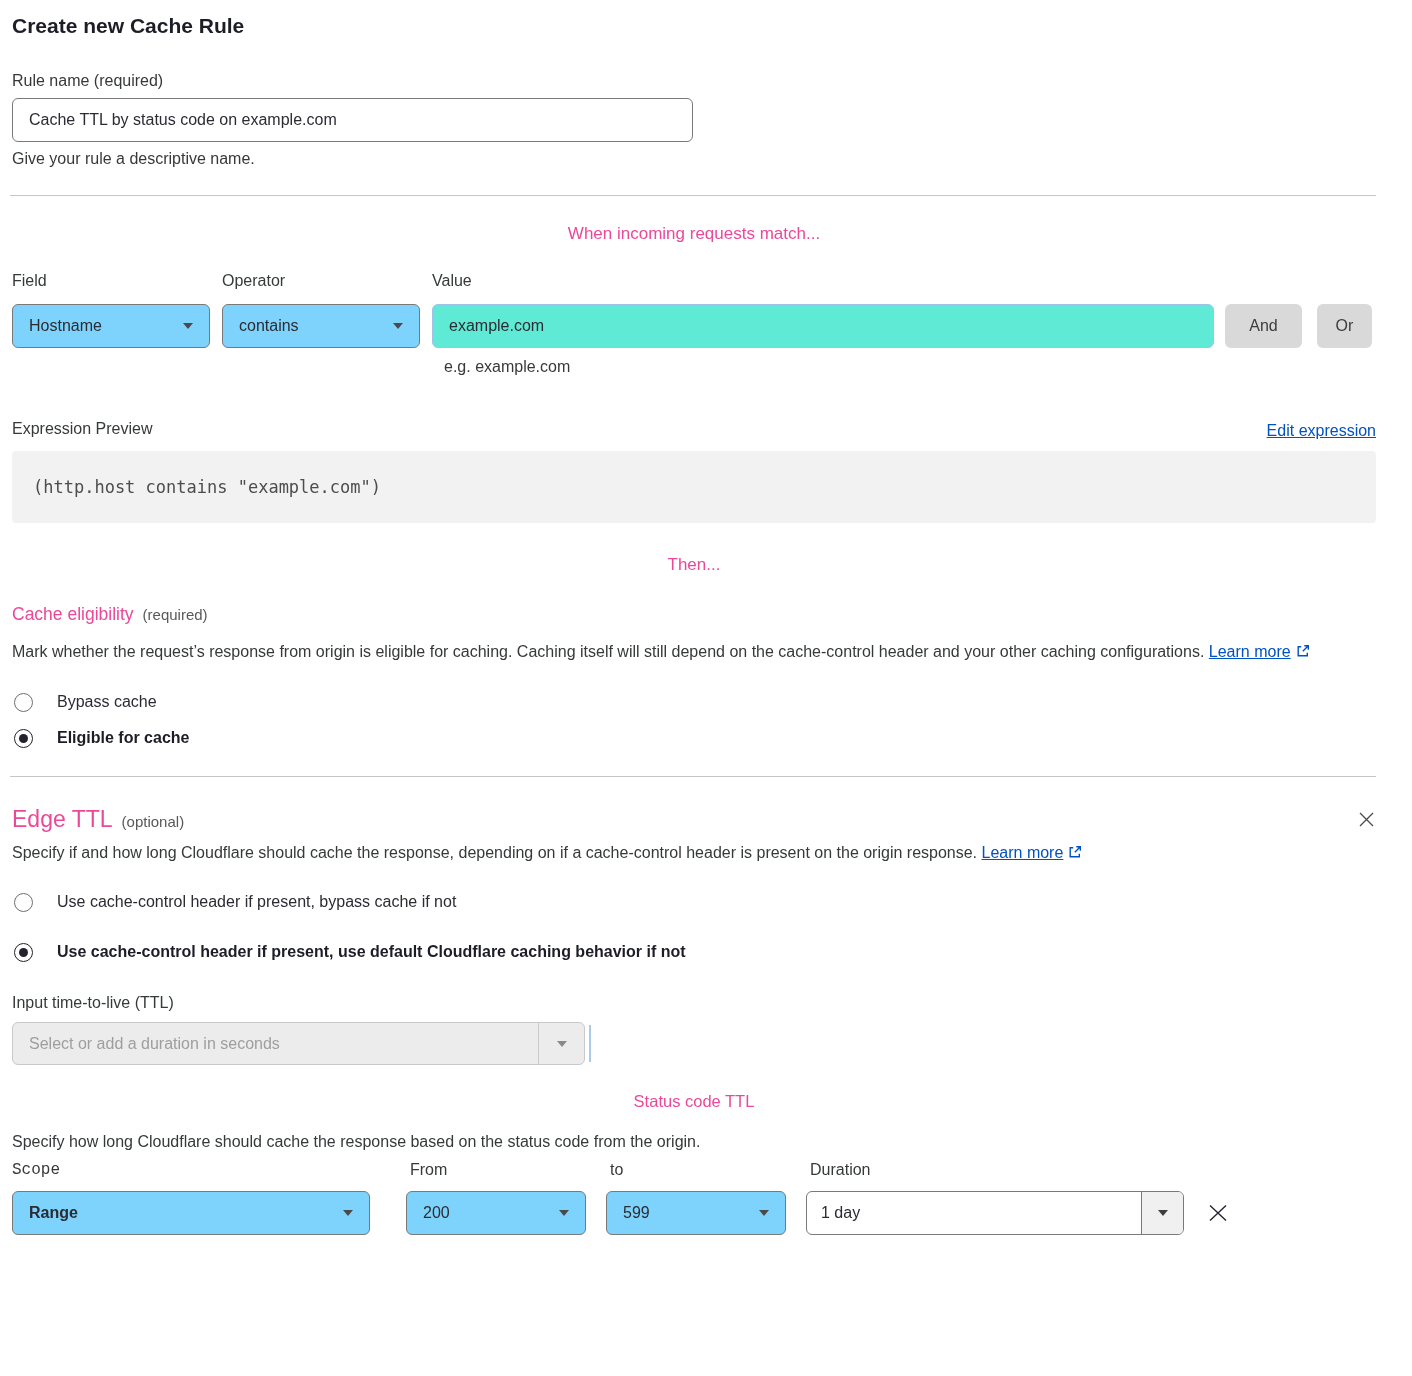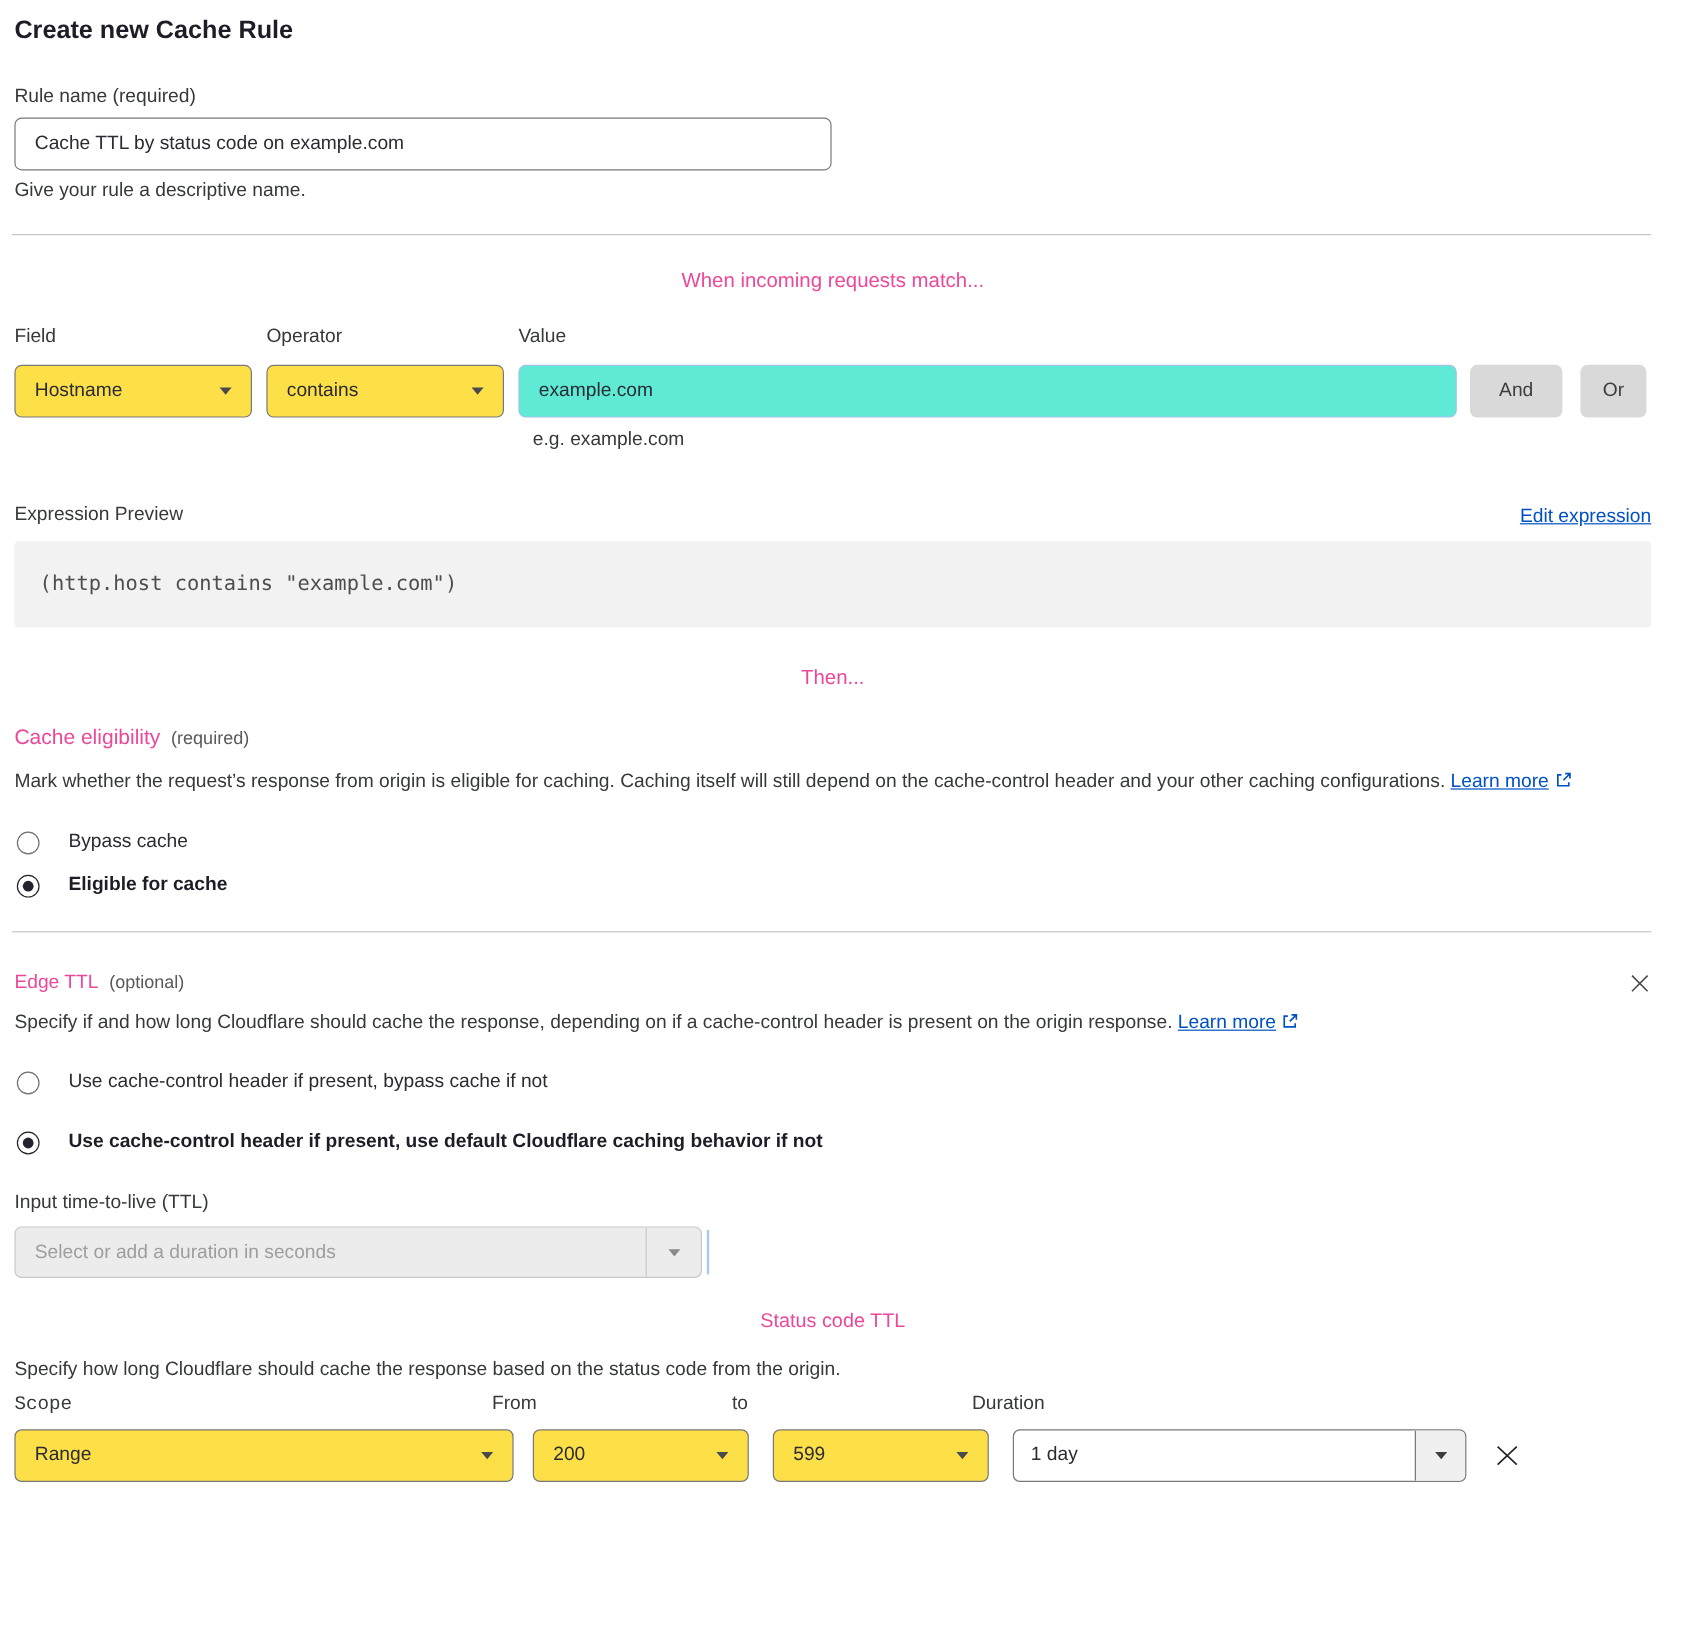--- a/index.html
+++ b/index.html
@@ -27,21 +27,21 @@
   .section-heading { font-size:17px; font-weight:400; color:#ec4899; line-height:24px;text-align:center; }
 
   .match-labels { display:flex; margin-top:24px; }
   .match-labels .l-field    { width:210px; }
   .match-labels .l-operator { width:210px; }
   .match-labels .l-value    { flex:1; }
 
   .match-row { display:flex; margin-top:12px; align-items:center; }
 
   .select {
-    height:44px; border:1px solid #797979; border-radius:6px; background:#fde047;
+    height:44px; border:1px solid #797979; border-radius:6px; background:#7dd3fc;
     display:flex; align-items:center; justify-content:space-between;
     padding:0 16px; font-size:16px; color:#2b2b33; cursor:pointer;
   }
   .caret { width:0; height:0; border-left:5.5px solid transparent;
     border-right:5.5px solid transparent; border-top:6.5px solid #4a4a4d; }
 
   .sel-field { width:198px; margin-right:12px; }
   .sel-operator { width:198px; margin-right:12px; }
 
   .value-input {
@@ -96,21 +96,21 @@
     display:flex; align-items:center; justify-content:center; }
   .ttl-arrow-box .caret { border-top-color:#8a8a8a; }
   .ttl-blue-line { position:absolute; right:-7px; top:2px; width:2px; height:37px; background:#a9cbe8; }
 
   .status-labels { display:flex; margin-top:6px; }
   .status-labels .s1 { width:398px;font-family:Liberation Mono, monospace; }
   .status-labels .s2 { width:200px; }
   .status-labels .s3 { width:200px; }
 
   .status-row { display:flex; align-items:center; margin-top:10px; }
-  .sel-scope { width:416px; margin-right:16px; }
+  .sel-scope { width:358px; margin-right:36px;font-weight:bold; }
   .sel-from  { width:180px; margin-right:20px; }
   .sel-to    { width:180px; margin-right:20px; }
 
   .combo { width:378px; height:44px; border:1px solid #797979; border-radius:6px;
     background:#fff; display:flex; align-items:stretch; overflow:hidden; cursor:pointer; }
   .combo-value { flex:1; display:flex; align-items:center; padding:0 14px; font-size:16px; color:#2b2b33; }
   .combo-btn { width:42px; background:#f0f0f0; border-left:1px solid #797979;
     display:flex; align-items:center; justify-content:center; }
   .combo-btn .caret { border-top-color:#3d3d3d; }
 
@@ -199,21 +199,21 @@
   </div>
   <div class="radio-row mt-radio2">
     <span class="radio sel"></span>
     <span class="radio-label bold">Eligible for cache</span>
   </div>
 
   <hr class="divider mt-div2">
 
   <div class="edge-header">
     <div class="heading-row">
-      <span class="section-heading" style="font-size:16px">Edge TTL</span>
+      <span class="section-heading" style="font-size:23px">Edge TTL</span>
       <span class="badge-paren">(optional)</span>
     </div>
     <button class="icon-btn"><svg width="19" height="19" viewBox="0 0 19 19">
           <path stroke="#4a4a4d" stroke-width="1.3" d="M3 3l13 13M16 3L3 16" fill="none"></path>
         </svg></button>
   </div>
   <p class="desc mt-edge-desc"><span>Specify if and how long Cloudflare should cache the response, depending on if a cache-control header is present on the origin response.</span>
     <a class="link">Learn more</a><span class="ext-icon"><svg width="16" height="16" viewBox="0 0 16 16">
           <path fill="none" stroke="#0051c3" stroke-width="1.4" d="M6.2 3.7H3.2v9.1h9.1v-3"></path>
           <path fill="none" stroke="#0051c3" stroke-width="1.4" d="M9.3 2.7h4v4M13 3L7.8 8.2"></path>

